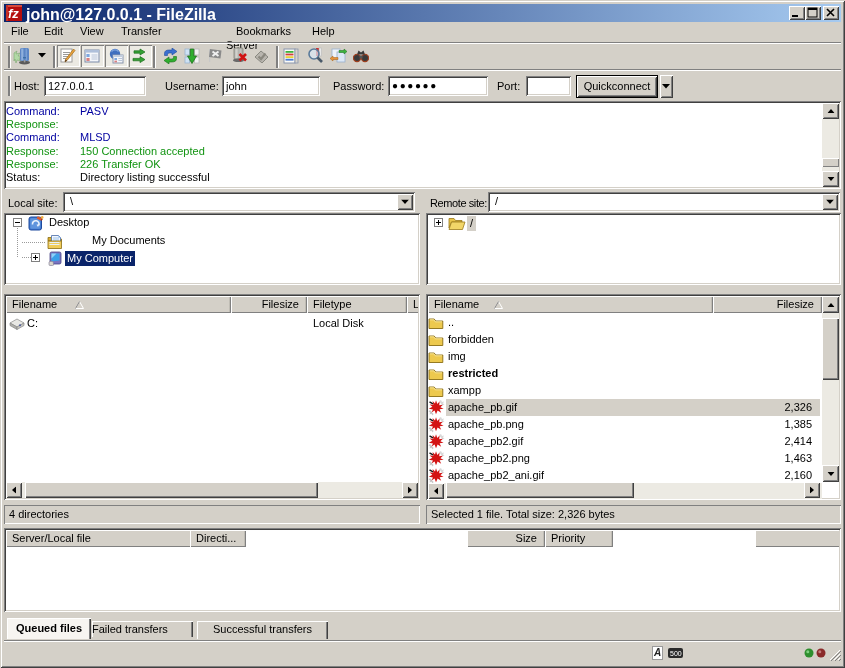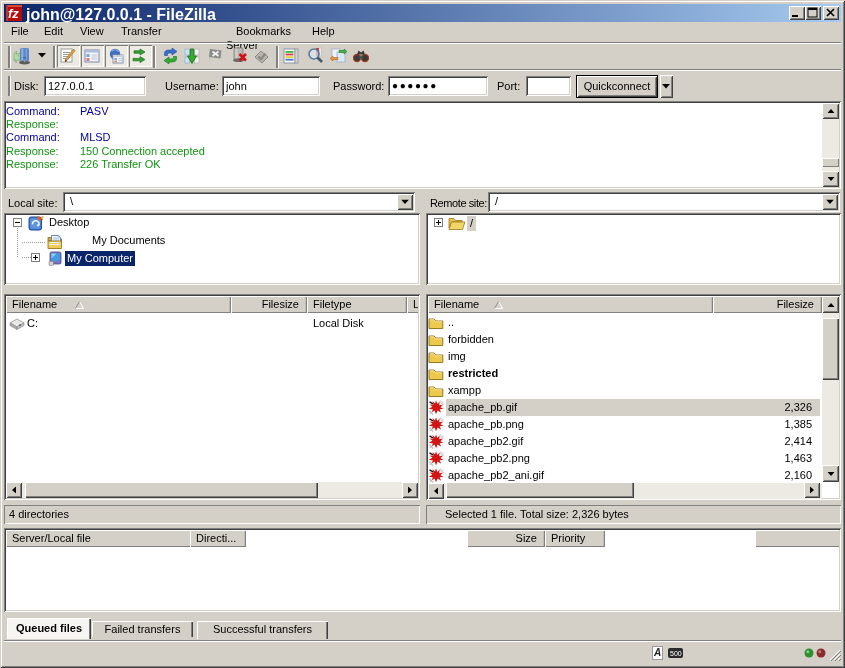--- a/index.html
+++ b/index.html
@@ -186,21 +186,21 @@
 <circle cx="4" cy="10" r="3.6" fill="none" stroke="#a04020" stroke-width="1.2"></circle>
 <circle cx="12" cy="10" r="3.6" fill="none" stroke="#a04020" stroke-width="1.2"></circle>
 <path d="M4 6.5 L5.5 2.5 L8 4.5 L10.5 2.5 L12 6.5" fill="#3a3a3a"></path>
 <rect x="6.5" y="7.5" width="3" height="3" fill="#555"></rect>
 </svg>
   </div>
 <div class="abs" style="left:4px; top:69px; width:837px; height:1px; background:#808080;"></div>
 <div class="abs" style="left:4px; top:70px; width:837px; height:1px; background:#fff;"></div>
 
 <div class="abs vsep" style="left:8px; top:76px; height:20px;"></div>
-<div class="abs" style="left:14px; top:80px;">Disk:</div>
+<div class="abs" style="left:14px; top:80px;">Host:</div>
 <div class="abs sunken" style="left:44px; top:76px; width:102px; height:20px;">
     <div style="padding:4px 0 0 4px;">127.0.0.1</div>
   </div>
 <div class="abs" style="left:165px; top:80px;">Username:</div>
 <div class="abs sunken" style="left:222px; top:76px; width:98px; height:20px;">
     <div style="padding:4px 0 0 4px;">john</div>
   </div>
 <div class="abs" style="left:333px; top:80px;">Password:</div>
 <div class="abs sunken" style="left:388px; top:76px; width:100px; height:20px;">
     <div style="padding:4px 0 0 4px; font-size:10px; letter-spacing:1.6px;">●●●●●●</div>
@@ -214,20 +214,21 @@
     </svg>
   </div>
 
 <div class="abs sunken" style="left:4px; top:101px; width:837px; height:88px;"></div>
 <div class="abs" style="left:6px; top:105px; width:814px; line-height:13.2px;">
 <div><span style="color:#0000a0;">Command:</span><span class="abs" style="left:74px; color:#0000a0;">PASV</span></div>
 <div><span style="color:#119311;">Response:</span></div>
 <div><span style="color:#0000a0;">Command:</span><span class="abs" style="left:74px; color:#0000a0;">MLSD</span></div>
 <div><span style="color:#119311;">Response:</span><span class="abs" style="left:74px; color:#119311;">150 Connection accepted</span></div>
 <div><span style="color:#119311;">Response:</span><span class="abs" style="left:74px; color:#119311;">226 Transfer OK</span></div>
+<div><span>Status:</span><span class="abs" style="left:74px;">Directory listing successful</span></div>
 </div>
 <div class="abs checker" style="left:822px; top:103px; width:17px; height:84px;"></div>
 <div class="scrollbtn" style="left:822px; top:103px; width:17px; height:16px;">
     <svg width="7" height="4">
       <path d="M3.5 0 L7 4 L0 4 Z" fill="#000"></path>
     </svg>
   </div>
 <div class="abs raisedthin" style="left:822px; top:158px; width:17px; height:9px; background:#D4D0C8;"></div>
 <div class="scrollbtn" style="left:822px; top:171px; width:17px; height:16px;">
     <svg width="7" height="4">
@@ -474,34 +475,34 @@
     </svg>
   </div>
 <div class="abs raisedthin" style="left:446px; top:482px; width:188px; height:16px; background:#D4D0C8; box-shadow: inset 1px 1px 0 #fff, inset -1px -1px 0 #404040, inset -2px -2px 0 #808080;"></div>
 <div class="scrollbtn" style="left:804px; top:482px; width:16px; height:16px;">
     <svg width="4" height="7">
       <path d="M0 0 L4 3.5 L0 7 Z" fill="#000"></path>
     </svg>
   </div>
 
 <div class="abs sunkenthin" style="left:426px; top:505px; width:415px; height:19px; background:#D4D0C8;">
-    <div style="padding:3px 0 0 19px;">Selected 1 file. Total size: 2,326 bytes</div>
+    <div style="padding:3px 0 0 5px;">Selected 1 file. Total size: 2,326 bytes</div>
   </div>
 
 <div class="abs sunken" style="left:4px; top:528px; width:837px; height:84px;"></div>
 <div class="abs" style="left:6px; top:530px; width:833px; height:17px; overflow:hidden;">
 <div class="hdrcell" style="left:0; width:204px;">Server/Local file</div>
 <div class="hdrcell" style="left:184px; width:56px;">Directi...</div>
 <div class="hdrcell" style="left:461px; width:78px; text-align:right; padding-right:8px;">Size</div>
-<div class="hdrcell" style="left:539px; width:60px;">Priority</div>
+<div class="hdrcell" style="left:539px; width:68px;">Priority</div>
 <div class="hdrcell" style="left:749px; width:90px;"></div>
 </div>
 
 <div class="abs" style="left:7px; top:618px; width:84px; height:21px; background:#F7F5F1; box-shadow: inset 1px 0 0 #fff, inset 0 1px 0 #fff, inset -1px 0 0 #404040, inset -2px 0 0 #808080; font-weight:bold; text-align:center; padding-top:4px;">Queued files</div>
-<div class="abs" style="left:92px; top:621px; width:101px; height:16px; background:#D4D0C8; box-shadow: inset 1px 0 0 #fff, inset 0 1px 0 #fff, inset -1px 0 0 #404040, inset -2px 0 0 #808080; text-align:center; padding-top:2px;">Failed transfers</div>
+<div class="abs" style="left:92px; top:621px; width:101px; height:16px; background:#D4D0C8; box-shadow: inset 1px 0 0 #fff, inset 0 1px 0 #fff, inset -1px 0 0 #404040, inset -2px 0 0 #808080; text-align:left; padding-top:2px;">Failed transfers</div>
 <div class="abs" style="left:197px; top:621px; width:131px; height:18px; background:#D4D0C8; box-shadow: inset 1px 0 0 #fff, inset 0 1px 0 #fff, inset -1px 0 0 #404040, inset -2px 0 0 #808080; text-align:center; padding-top:2px;">Successful transfers</div>
 
 <div class="abs" style="left:4px; top:640px; width:837px; height:1px; background:#808080;"></div>
 <div class="abs" style="left:4px; top:641px; width:837px; height:1px; background:#fff;"></div>
 <div class="abs" style="left:652px; top:646px; width:11px; height:14px; background:#fff; border:1px solid #9a9a9a;">
     <div style="font-size:10px; font-weight:bold; font-style:italic; padding-left:1px; color:#222;">A</div>
   </div>
 <div class="abs" style="left:668px; top:648px; width:15px; height:10px; background:#2a2a2a; border-radius:2px;">
     <svg width="15" height="10">
       <text x="2" y="8" font-size="7" fill="#fff" font-family="Liberation Sans">500</text>

